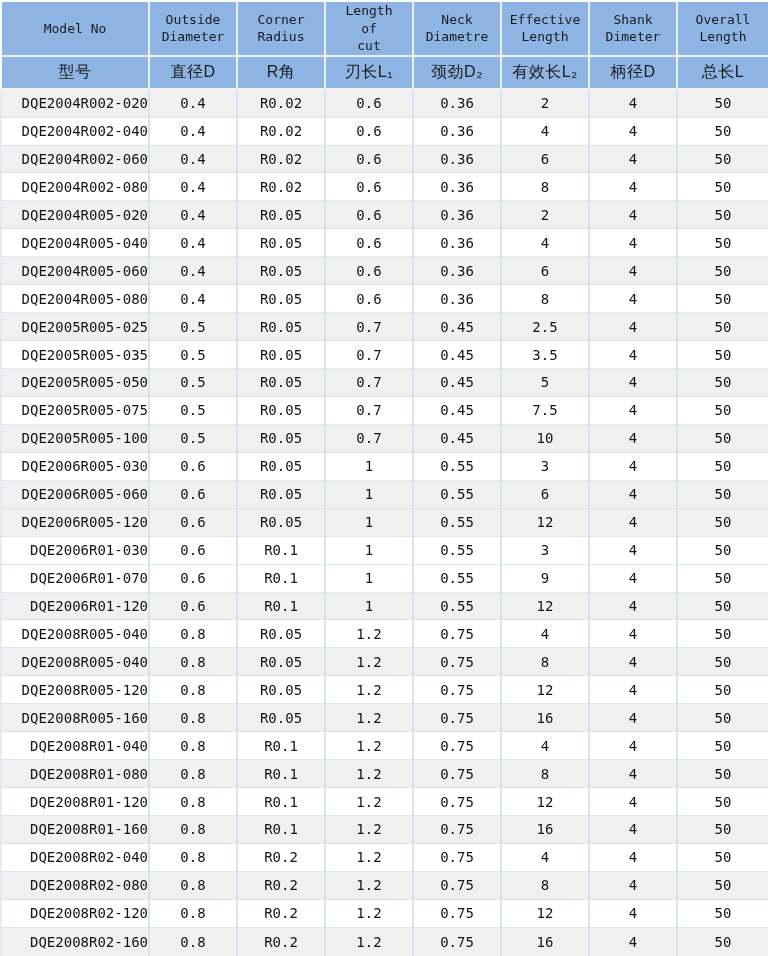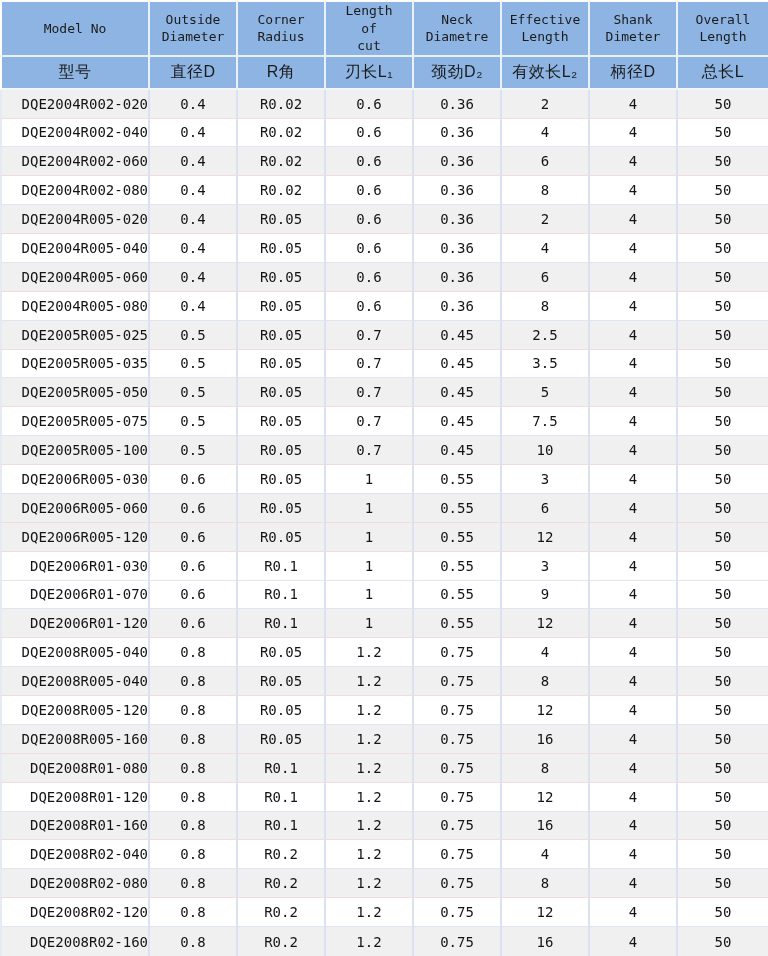--- a/index.html
+++ b/index.html
@@ -325,20 +325,30 @@
       <tr class="alt">
         <td>DQE2008R005-160</td>
         <td>0.8</td>
         <td>R0.05</td>
         <td>1.2</td>
         <td>0.75</td>
         <td>16</td>
         <td>4</td>
         <td>50</td>
       </tr>
+      <tr class="plain">
+        <td>DQE2008R01-040</td>
+        <td>0.8</td>
+        <td>R0.1</td>
+        <td>1.2</td>
+        <td>0.75</td>
+        <td>4</td>
+        <td>4</td>
+        <td>50</td>
+      </tr>
       <tr class="alt">
         <td>DQE2008R01-080</td>
         <td>0.8</td>
         <td>R0.1</td>
         <td>1.2</td>
         <td>0.75</td>
         <td>8</td>
         <td>4</td>
         <td>50</td>
       </tr>

